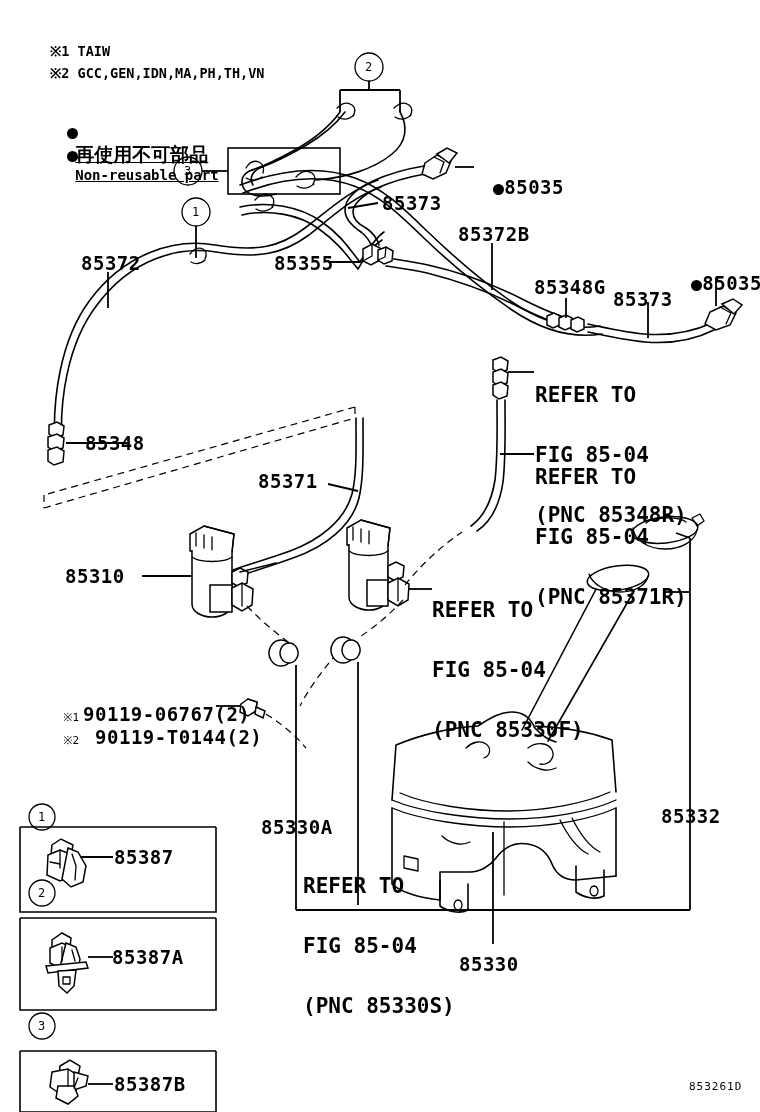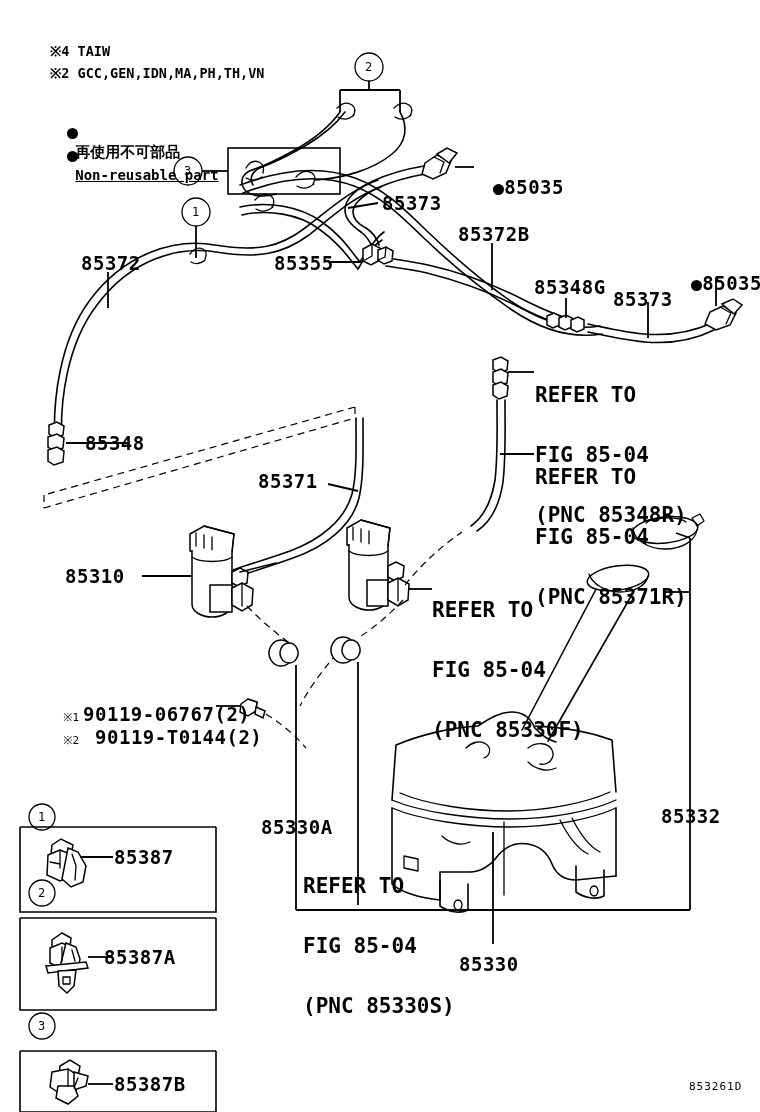--- a/index.html
+++ b/index.html
@@ -5,21 +5,21 @@
   html,body{margin:0;padding:0;background:#ffffff;}
   body{
     width:760px;height:1112px;position:relative;overflow:hidden;
     font-family:"DejaVu Sans Mono","Liberation Mono",monospace;
     color:#000;
   }
   #diagram{position:absolute;left:0;top:0;width:760px;height:1112px;}
   .lbl{position:absolute;white-space:pre;font-family:"DejaVu Sans Mono","Liberation Mono",monospace;color:#000;}
   .pn{font-size:19px;font-weight:bold;letter-spacing:0.5px;}
   .note{font-size:13.5px;font-weight:bold;letter-spacing:0px;}
-  .note-cjk{font-size:15px;font-weight:bold;font-family:"DejaVu Sans","Liberation Sans",sans-serif;}
+  .note-cjk{font-size:19px;font-weight:bold;font-family:"DejaVu Sans","Liberation Sans",sans-serif;text-decoration:underline;}
   .note-en{font-size:14px;font-weight:bold;text-decoration:underline;}
   .refer{font-size:21px;font-weight:bold;line-height:20px;letter-spacing:0px;}
   .figid{font-size:11px;letter-spacing:1px;}
   .marker{font-size:12px;}
   .dot{display:inline-block;width:11px;height:11px;border-radius:50%;background:#000;vertical-align:-1px;}
   .supsm{font-size:11px;}
 </style>
 </head>
 <body>
 
@@ -380,21 +380,21 @@
       <path class="wht" d="M 74 1072 l 14 4 l -2 10 l -12 4 z"></path>
       <path class="wht" d="M 58 1086 l 16 0 l 4 10 l -10 8 l -12 -6 z"></path>
       <path class="ln2" d="M 68 1070 l 0 16"></path>
       <path class="ln2" d="M 78 1078 l -4 10"></path>
     </g>
     <line x1="88" y1="1084" x2="113" y2="1084" class="lead"></line>
   </g>
 
 </svg>
 
-<div class="lbl note" style="left:50px;top:42px;">※4 TAIW</div>
+<div class="lbl note" style="left:50px;top:42px;">※1 TAIW</div>
 <div class="lbl note" style="left:50px;top:64px;">※2 GCC,GEN,IDN,MA,PH,TH,VN</div>
 
 <div class="lbl" style="left:48px;top:104px;">
   <span class="dot"></span>
   <span class="note-cjk" style="margin-left:8px;">再使用不可部品</span>
 </div>
 <div class="lbl" style="left:48px;top:127px;">
   <span class="dot"></span>
   <span class="note-en" style="margin-left:8px;">Non-reusable part</span>
 </div>
@@ -451,18 +451,18 @@
   <span class="supsm">※1</span><span class="pn" style="margin-left:4px;">90119-06767(2)</span>
 </div>
 <div class="lbl" style="left:44px;top:707px;">
   <span class="supsm">※2</span><span class="pn" style="margin-left:16px;">90119-T0144(2)</span>
 </div>
 
 <div class="lbl marker" style="left:38px;top:810px;">1</div>
 <div class="lbl pn" style="left:114px;top:846px;">85387</div>
 
 <div class="lbl marker" style="left:38px;top:886px;">2</div>
-<div class="lbl pn" style="left:104px;top:946px;">85387A</div>
+<div class="lbl pn" style="left:112px;top:946px;">85387A</div>
 
 <div class="lbl marker" style="left:38px;top:1019px;">3</div>
 <div class="lbl pn" style="left:114px;top:1073px;">85387B</div>
 
 <div class="lbl figid" style="left:689px;top:1080px;">853261D</div>
 
 </body></html>

